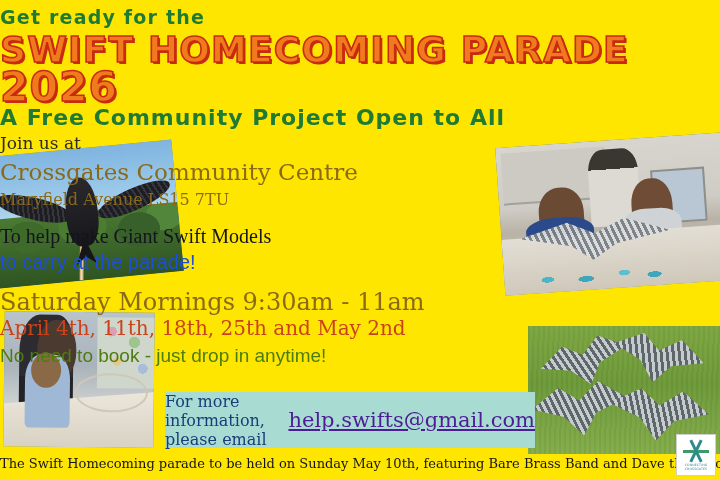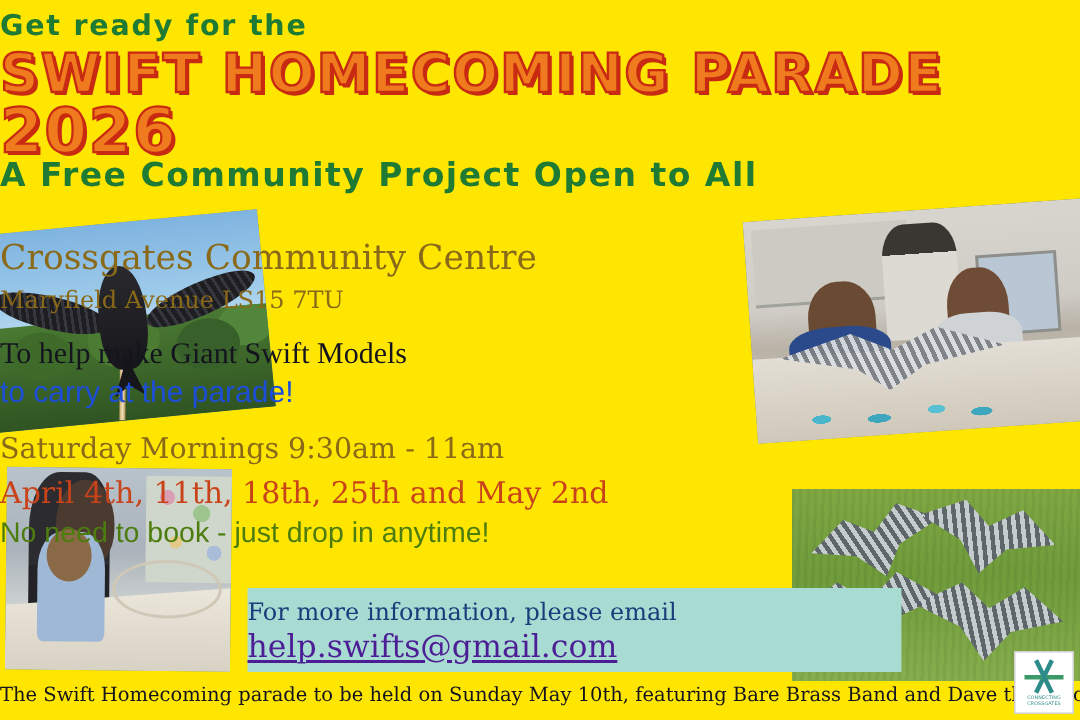--- a/index.html
+++ b/index.html
@@ -269,43 +269,44 @@
   }
   #purpose2 {
     top: 251px;
     font-family: Liberation Sans, sans-serif;
     font-size: 20px;
     color: #1d4ed8;
   }
   #when {
     top: 288px;
     font-family: "DejaVu Serif", serif;
-    font-size: 19px;
+    font-size: 24px;
     color: #8A6A18;
   }
   #dates {
     top: 316px;
     font-family: "DejaVu Serif", serif;
     font-size: 20px;
     color: #C9431A;
   }
   #nobook {
     top: 345px;
     font-family: Liberation Sans, sans-serif;
     font-size: 19px;
     color: #4d7c0f;
   }
 
   #contact-box {
     position: absolute;
     left: 165px; top: 392px;
-    width: 436px; height: 56px;
+    width: 370px; height: 56px;
     background: #A8DCD2;
     display: flex;
-    flex-direction: column;
+    flex-direction: row;
+    align-items: center;
     justify-content: center;
     gap: 2px;
   }
   #contact-label {
     font-family: "DejaVu Serif", serif;
     font-size: 16px;
     color: #1B3C7A;
   }
   #contact-email {
     font-family: "DejaVu Serif", serif;
@@ -406,20 +407,21 @@
     <div class="bird b3"></div>
     <div class="bird b4"></div>
     <div class="bird b1"></div>
     <div class="bird b2"></div>
   </div>
 
   <div class="tline" id="kicker">Get ready for the</div>
   <div class="tline" id="headline">SWIFT HOMECOMING PARADE</div>
   <div class="tline" id="year">2026</div>
   <div class="tline" id="freeline">A Free Community Project Open to All</div>
+  <div class="tline" id="joinus">Join us at</div>
   <div class="tline" id="venue">Crossgates Community Centre</div>
   <div class="tline" id="address">Maryfield Avenue LS15 7TU</div>
   <div class="tline" id="purpose1">To help make Giant Swift Models</div>
   <div class="tline" id="purpose2">to carry at the parade!</div>
   <div class="tline" id="when">Saturday Mornings  9:30am - 11am</div>
   <div class="tline" id="dates">April 4th, 11th, 18th, 25th and May 2nd</div>
   <div class="tline" id="nobook">No need to book - just drop in anytime!</div>
 
   <div id="contact-box">
     <div id="contact-label">For more information, please email</div>

